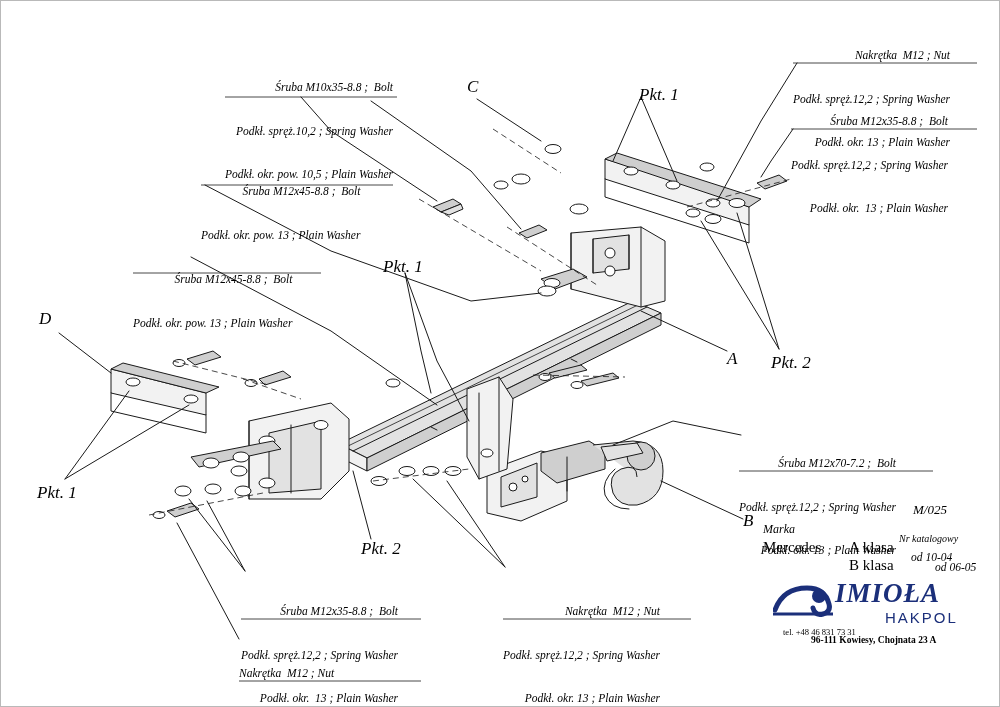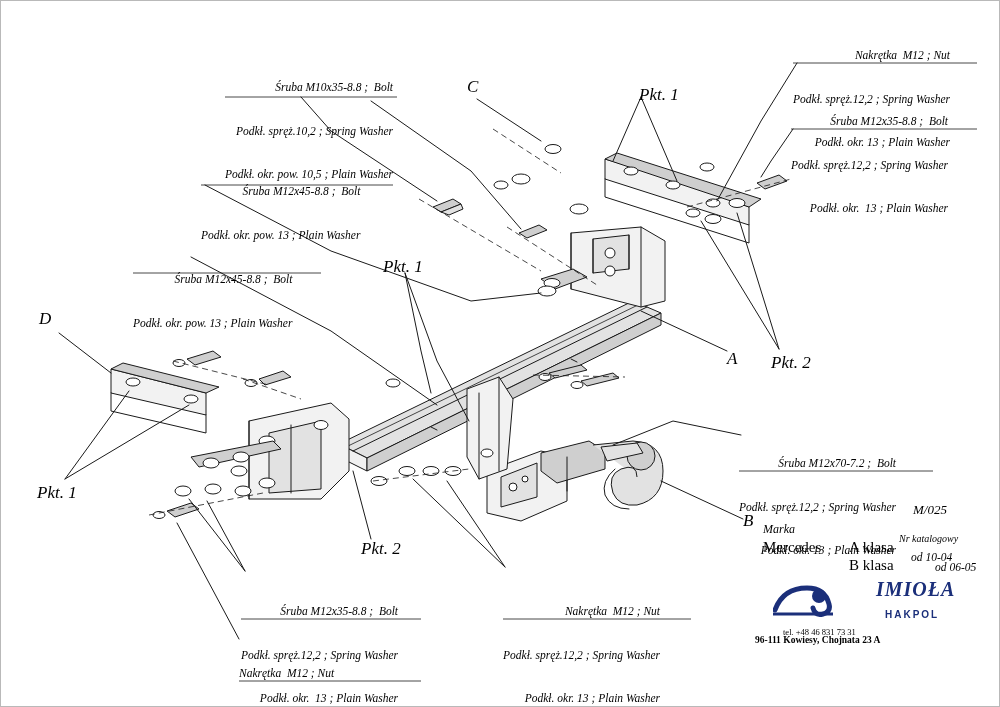--- a/index.html
+++ b/index.html
@@ -75,32 +75,30 @@
   }
   .logo-box{
     position:absolute;
     left:772px;top:575px;width:205px;height:48px;
   }
   .logo-text{
     position:absolute;
     font-family:"Liberation Serif", serif;
     font-weight:bold;
     font-style:italic;
-    font-size:20px;
+    font-size:27px;
     letter-spacing:1px;
     color:#1b2f7a;
-    margin-left:41px;
   }
   .logo-sub{
     position:absolute;
     font-family:"Liberation Sans", sans-serif;
-    font-size:10px;
+    font-size:15px;
     letter-spacing:2px;
     color:#1b2f7a;
-    font-weight:bold;
   }
   .addr{
     position:absolute;
     font-family:"Liberation Serif", serif;
     font-size:9.5px;
     font-weight:bold;
     color:#000;
     white-space:pre;
   }
   .tel{
@@ -391,16 +389,16 @@
   <div class="logo-box">
     <svg width="205" height="48" viewBox="0 0 205 48">
       <path d="M2,34 Q10,12 34,12 Q52,12 56,28 Q58,36 50,38 Q42,40 40,32" fill="none" stroke="#1b2f7a" stroke-width="5" stroke-linecap="round"></path>
       <circle cx="46" cy="20" r="7" fill="#1b2f7a"></circle>
       <path d="M0,38 L60,38" stroke="#1b2f7a" stroke-width="3"></path>
     </svg>
     <div class="logo-text" style="left:62px;top:2px;">IMIOŁA</div>
     <div class="logo-sub" style="left:112px;top:33px;">HAKPOL</div>
   </div>
 
-  <div class="addr" style="left:754px;top:634px;font-family:Liberation Serif, serif;">96-111 Kowiesy, Chojnata 23 A</div>
+  <div class="addr" style="left:810px;top:634px;font-family:Liberation Serif, serif;">96-111 Kowiesy, Chojnata 23 A</div>
   <div class="tel" style="left:782px;top:618px;margin-top:8px;">tel. +48 46 831 73 31</div>
 
 </div>
 
 </body></html>

